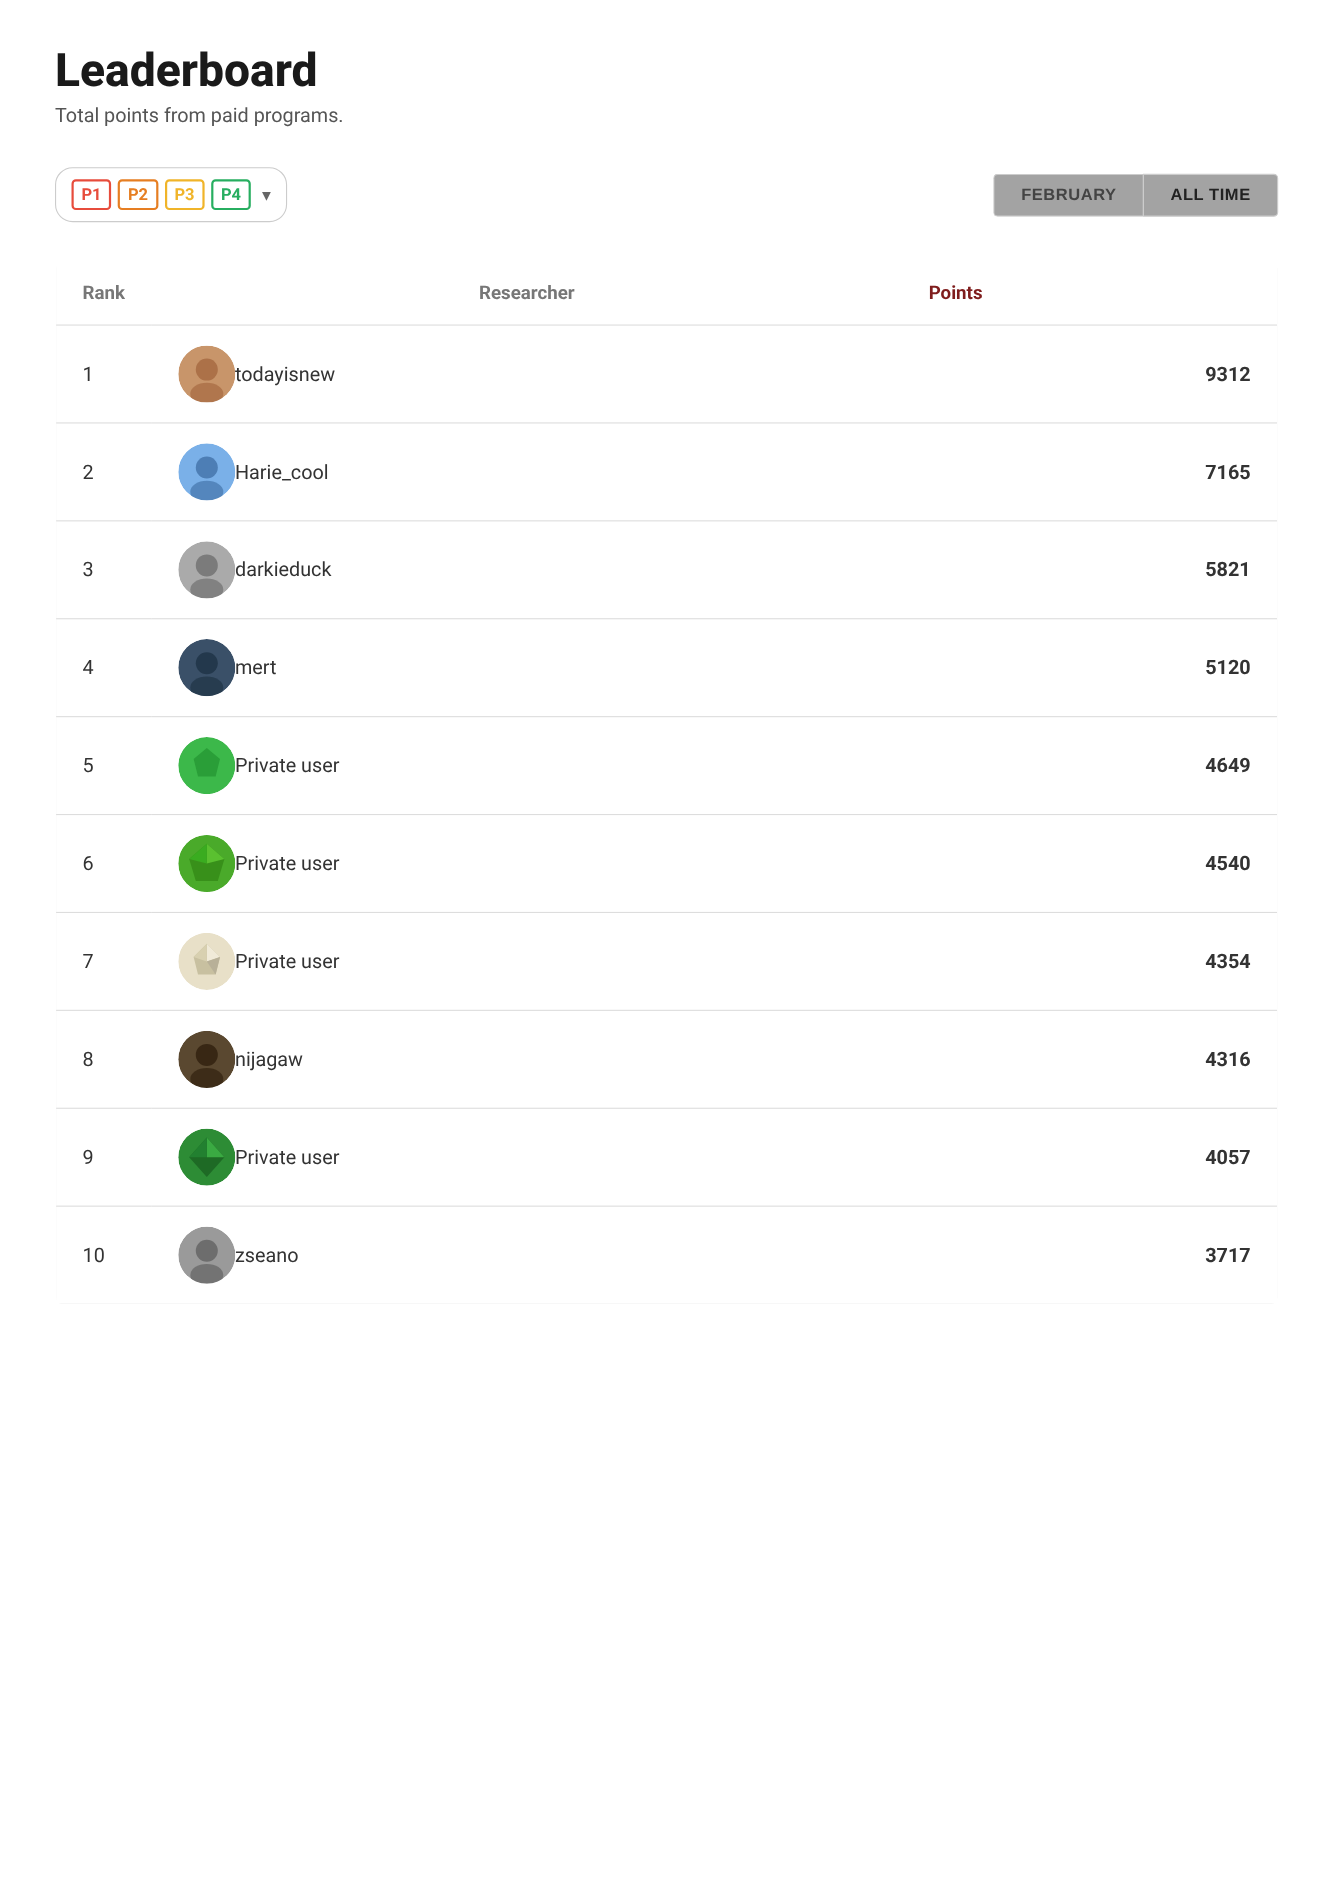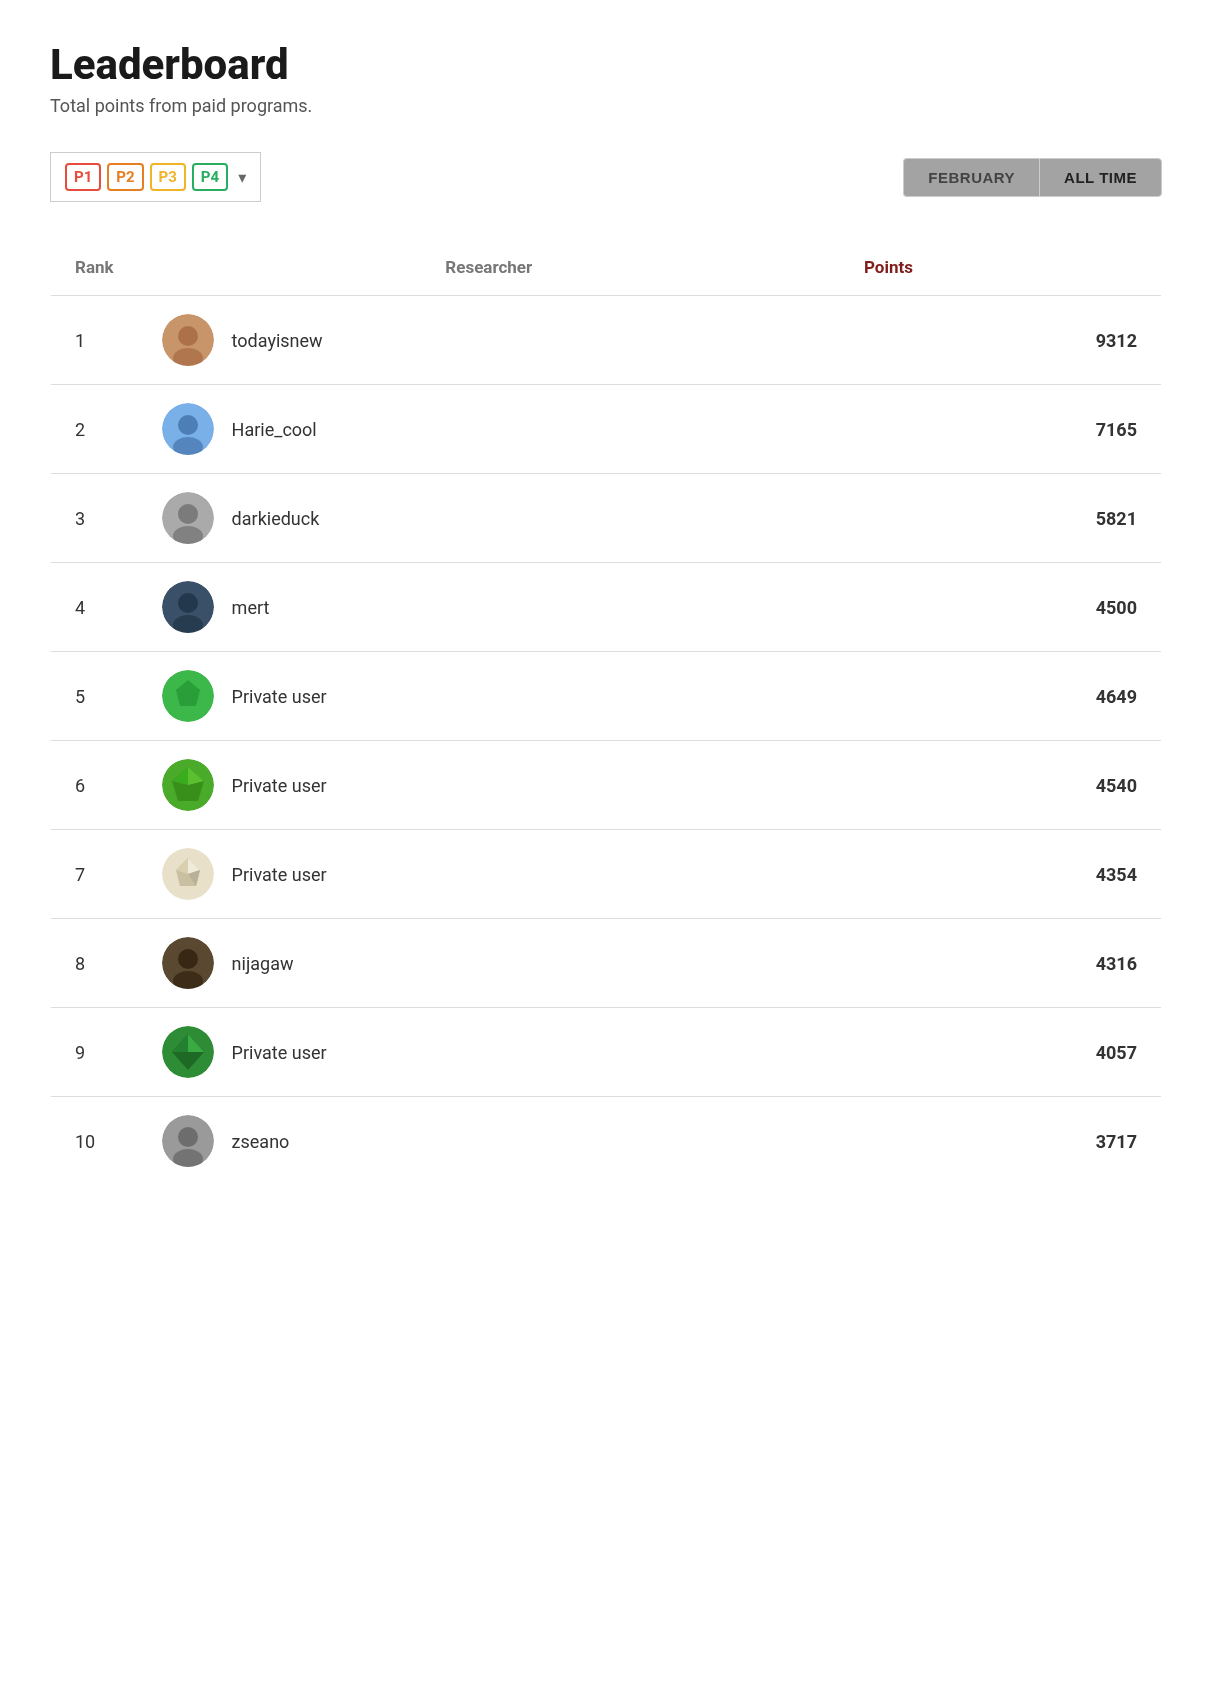--- a/index.html
+++ b/index.html
@@ -26,21 +26,21 @@
       display: flex;
       align-items: center;
       justify-content: space-between;
       margin-bottom: 36px;
     }
     .filter-tags {
       display: flex;
       align-items: center;
       gap: 6px;
       border: 1px solid #ccc;
-      border-radius: 0;
+      border-radius: 16px;
       padding: 10px 14px;
     }
     .tag {
       font-size: 15px;
       font-weight: 700;
       padding: 3px 7px;
       border-radius: 4px;
       border: 2px solid;
       cursor: pointer;
     }
@@ -114,21 +114,20 @@
       vertical-align: middle;
     }
     .rank-cell {
       width: 80px;
       font-size: 18px;
       color: #555;
     }
     .researcher-cell {
       display: flex;
       align-items: center;
-      gap: 18px;
     }
     .avatar {
       width: 52px;
       height: 52px;
       border-radius: 50%;
       overflow: hidden;
       flex-shrink: 0;
     }
     .researcher-name {
       font-size: 18px;
@@ -218,21 +217,21 @@
         <td>
           <div class="researcher-cell">
             <div class="avatar"><svg width="52" height="52" viewBox="0 0 52 52" xmlns="http://www.w3.org/2000/svg">
           <circle cx="26" cy="26" r="26" fill="#3a5068"></circle>
           <circle cx="26" cy="22" r="10" fill="#1a2e40" opacity="0.7"></circle>
           <ellipse cx="26" cy="44" rx="15" ry="10" fill="#1a2e40" opacity="0.6"></ellipse>
         </svg></div>
             <span class="researcher-name">mert</span>
           </div>
         </td>
-        <td class="points-cell">4500</td>
+        <td class="points-cell">5120</td>
       </tr>
       <tr>
         <td class="rank-cell">5</td>
         <td>
           <div class="researcher-cell">
             <div class="avatar"><svg width="52" height="52" viewBox="0 0 52 52" xmlns="http://www.w3.org/2000/svg">
           <circle cx="26" cy="26" r="26" fill="#3cb84a"></circle>
           <polygon points="26,10 38,20 34,36 18,36 14,20" fill="#2a9e38"></polygon>
         </svg></div>
             <span class="researcher-name">Private user</span>

